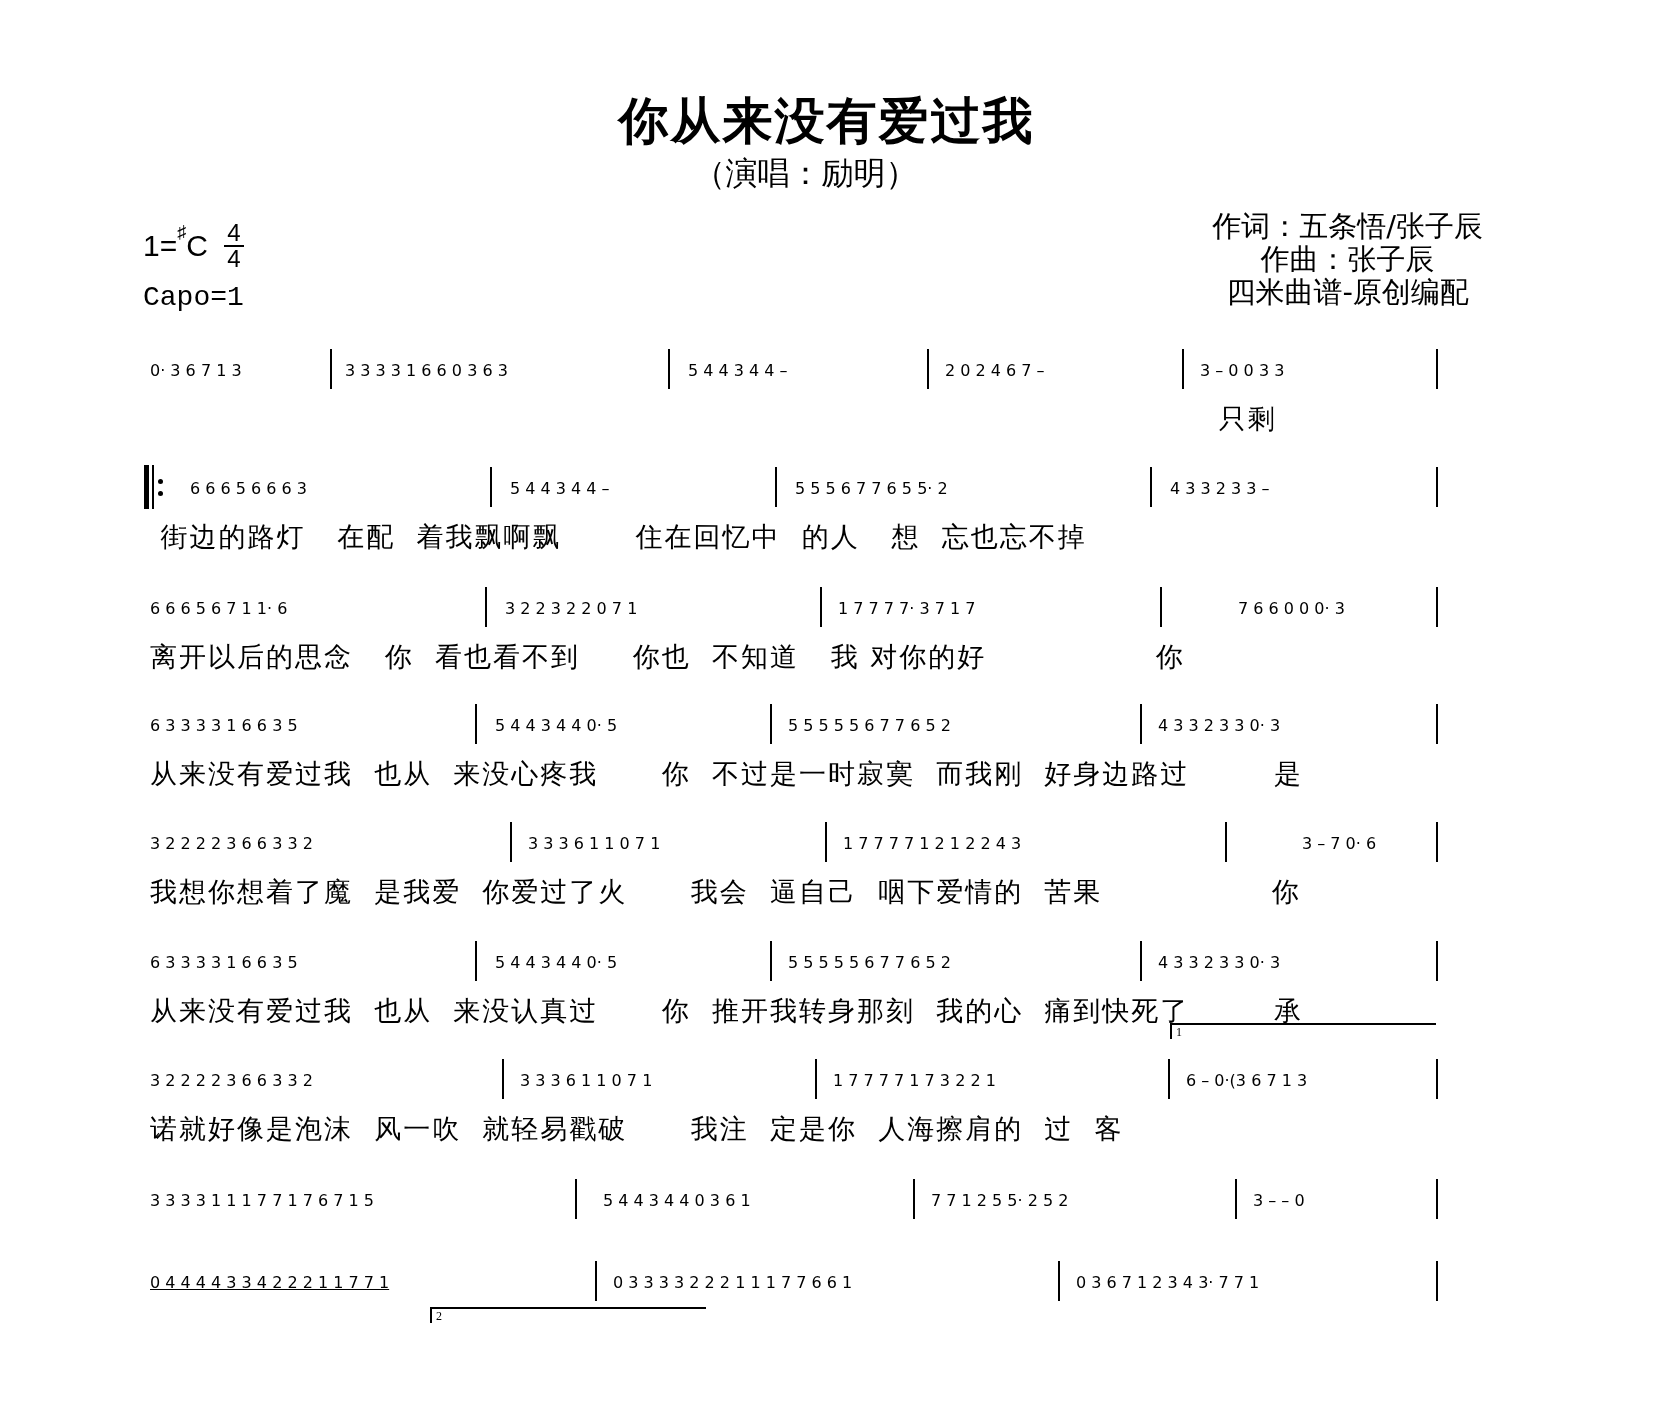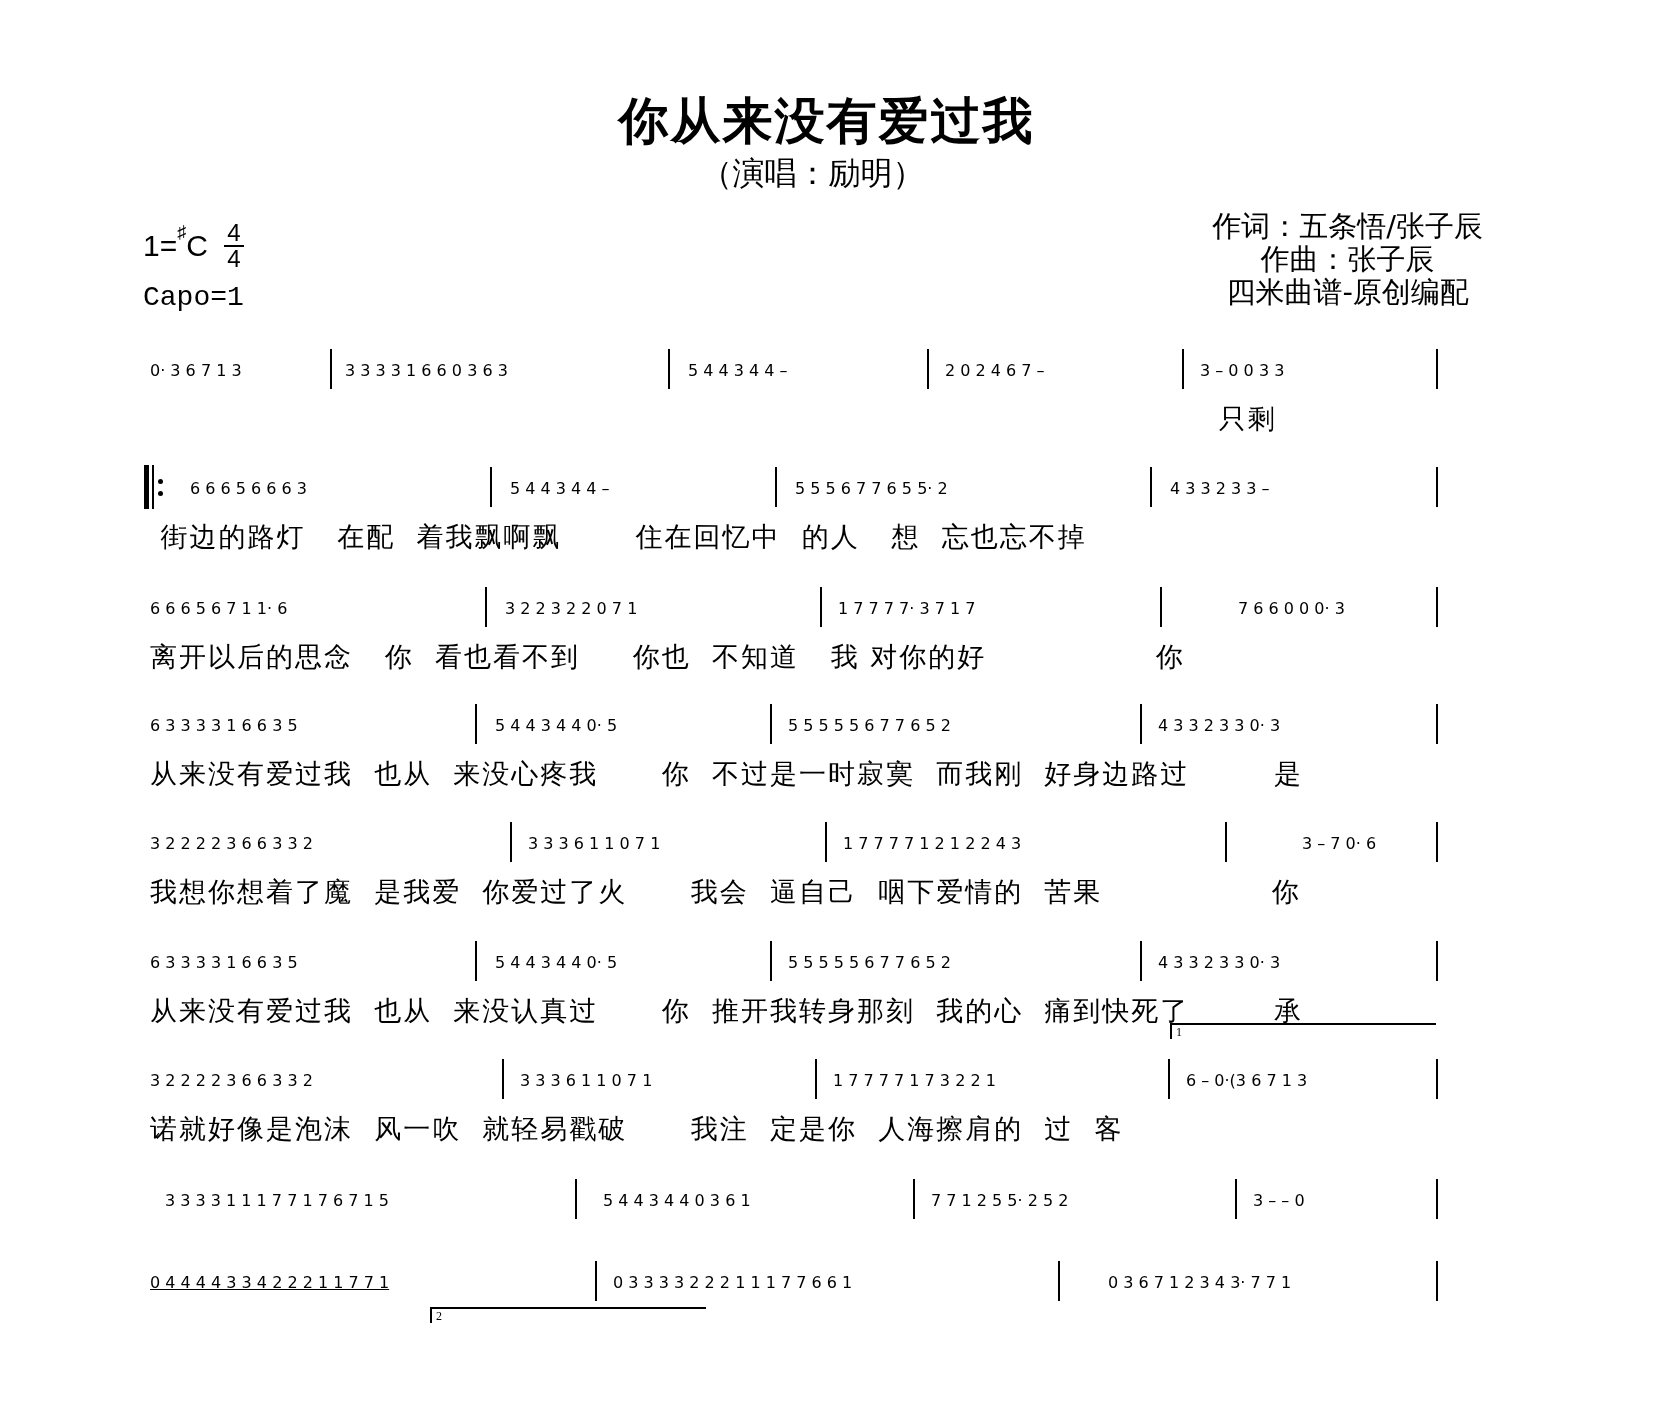--- a/index.html
+++ b/index.html
@@ -1,18 +1,18 @@
 <!DOCTYPE html>
 <html><head>
 <meta charset="utf-8">
 <style>
   html, body { margin: 0; padding: 0; background: #ffffff; }
   body { width: 1653px; height: 1403px; position: relative; overflow: hidden; font-family: "DejaVu Sans", sans-serif; color: #000; }
   .title { position: absolute; top: 88px; left: 0; width: 1653px; text-align: center; font-size: 50px; font-weight: bold; letter-spacing: 2px; }
-  .subtitle { position: absolute; top: 152px; left: 11px; width: 1603px; text-align: center; font-size: 32px; }
+  .subtitle { position: absolute; top: 152px; left: 4px; width: 1603px; text-align: center; font-size: 32px; }
   .key { position: absolute; top: 222px; left: 143px; font-size: 30px; font-family: "Liberation Sans", sans-serif; display: flex; align-items: center; }
   .key .sharp { font-size: 18px; position: relative; top: -14px; }
   .timesig { display: inline-flex; flex-direction: column; align-items: center; margin-left: 16px; font-size: 24px; line-height: 22px; }
   .timesig .bar { width: 20px; height: 2px; background: #000; margin: 1px 0; }
   .capo { position: absolute; top: 282px; left: 143px; font-size: 28px; font-family: Liberation Mono, monospace; }
   .credits { position: absolute; top: 210px; right: 170px; text-align: center; font-size: 29px; line-height: 33px; }
   .system { position: absolute; left: 150px; width: 1370px; }
   .lyrics { position: absolute; left: 0; top: 56px; width: 100%; font-size: 27px; white-space: pre; letter-spacing: 2px; }
   .barline { position: absolute; top: 4px; width: 2px; height: 40px; background: #000; }
   .measure { position: absolute; top: 0; height: 50px; display: flex; align-items: center; }
@@ -133,31 +133,31 @@
   <div class="measure" style="left:370px;">3 3 3 6 1 1  0 7 1</div>
   <div class="barline" style="left:665px;"></div>
   <div class="measure" style="left:683px;">1 7 7 7 7 1 7 3 2 2 1</div>
   <div class="barline" style="left:1018px;"></div>
   <div class="measure" style="left:1036px;">6  –  0·(3 6 7 1 3</div>
   <div class="barline" style="left:1286px;"></div>
   <div class="lyrics">诺就好像是泡沫  风一吹  就轻易戳破      我注  定是你  人海擦肩的  过  客</div>
 </div>
 
 <div class="system" style="top:1175px;">
-  <div class="measure" style="left:0;margin-left:15px;">3 3 3 3 1 1 1 7 7 1 7 6 7 1 5</div>
+  <div class="measure" style="left:0;">3 3 3 3 1 1 1 7 7 1 7 6 7 1 5</div>
   <div class="barline" style="left:425px;"></div>
   <div class="measure" style="left:453px;">5 4 4 3 4 4  0 3 6 1</div>
   <div class="barline" style="left:763px;"></div>
   <div class="measure" style="left:781px;">7  7 1 2 5 5· 2 5 2</div>
   <div class="barline" style="left:1085px;"></div>
   <div class="measure" style="left:1103px;">3  –  –  0</div>
   <div class="barline" style="left:1286px;"></div>
 </div>
 
 <div class="system" style="top:1257px;">
   <div class="measure" style="left:0;text-decoration:underline;">0 4 4 4 4 3 3 4 2 2 2 1 1 7 7 1</div>
   <div class="barline" style="left:445px;"></div>
   <div class="measure" style="left:463px;">0 3 3 3 3 2 2 2 1 1 1 7 7 6 6 1</div>
   <div class="barline" style="left:908px;"></div>
-  <div class="measure" style="left:926px;margin-left:32px;">0 3 6 7 1 2 3 4 3· 7 7 1</div>
+  <div class="measure" style="left:926px;">0 3 6 7 1 2 3 4 3· 7 7 1</div>
   <div class="barline" style="left:1286px;"></div>
   <div class="volta" style="left:280px; top:50px; width:270px; border-top:2px solid #000; border-left:2px solid #000;">2</div>
 </div>
 
 </body></html>

